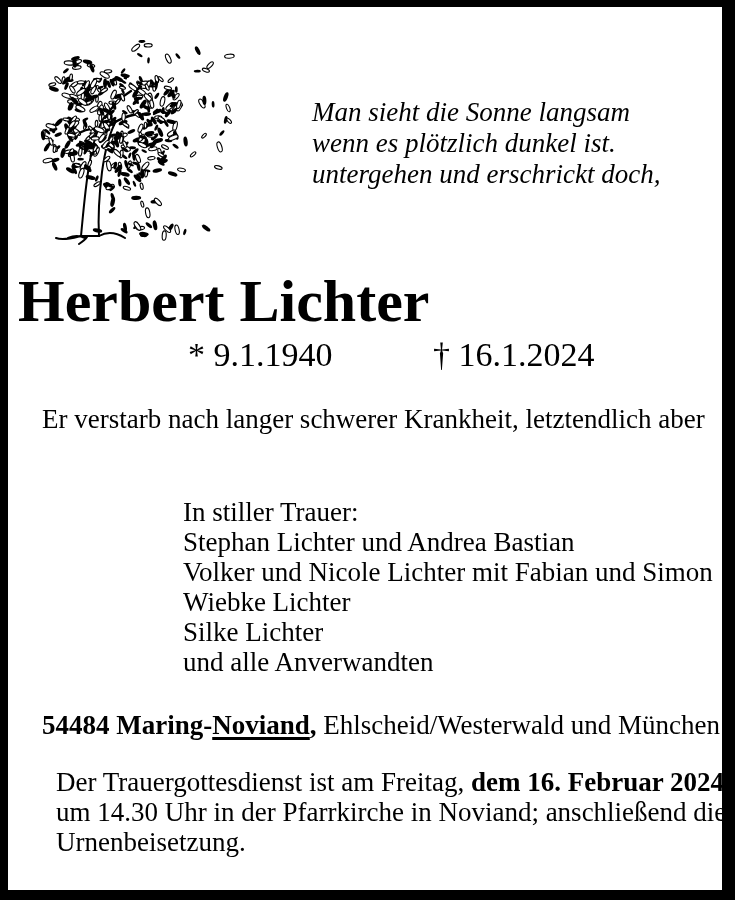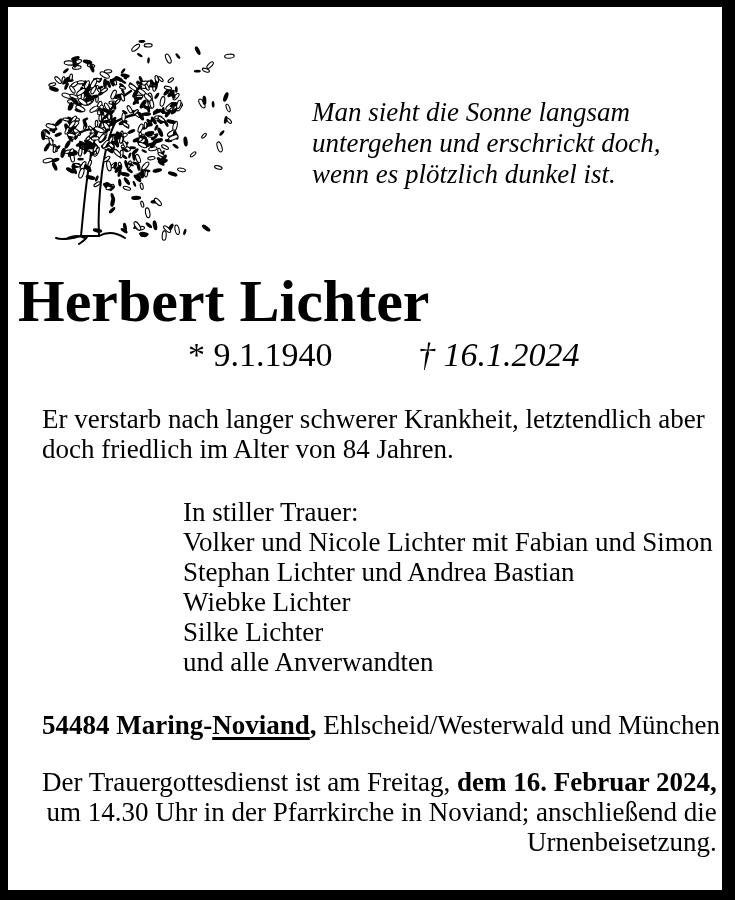--- a/index.html
+++ b/index.html
@@ -19,26 +19,26 @@
     font-style:italic;font-size:27px;line-height:31px;
   }
   .tree{left:27px;top:33px;}
   .name{
     left:0;top:264px;width:714px;text-align:left;
     transform:translateX(10px);
     font-size:60px;font-weight:bold;line-height:60px;
   }
   .date{top:333px;font-size:34px;line-height:30px;}
   .date.birth{left:180px;}
-  .date.death{left:410px;font-style:italic;}
+  .date.death{left:425px;}
   .bodytxt{font-size:27px;line-height:30px;}
   .intro{left:34px;top:397px;}
   .mourning{left:175px;top:490px;}
   .residence{left:34px;top:703px;}
-  .service{left:34px;top:760px;text-align:right;}
+  .service{left:48px;top:760px;}
   .b{font-weight:bold;}
   .u{
     text-decoration:underline;
     text-decoration-thickness:2.5px;
     text-underline-offset:3px;
   }
 </style>
 </head>
 <body>
 
@@ -468,38 +468,37 @@
       <ellipse cx="89.1" cy="190.7" rx="4.0" ry="1.7" transform="rotate(34 89.1 190.7)" fill="#000"></ellipse>
       <ellipse cx="62.5" cy="190.5" rx="4.8" ry="2.0" transform="rotate(13 62.5 190.5)" fill="#000"></ellipse>
       <ellipse cx="135.7" cy="187.5" rx="4.5" ry="1.9" transform="rotate(121 135.7 187.5)" fill="#000"></ellipse>
       <ellipse cx="90.0" cy="187.0" rx="4.3" ry="1.8" transform="rotate(79 90.0 187.0)" fill="#000"></ellipse>
       <ellipse cx="129.2" cy="195.6" rx="4.7" ry="2.0" transform="rotate(94 129.2 195.6)" fill="#fff" stroke="#000" stroke-width="1.1"></ellipse>
       <ellipse cx="132.1" cy="189.1" rx="4.4" ry="1.8" transform="rotate(42 132.1 189.1)" fill="#fff" stroke="#000" stroke-width="1.1"></ellipse>
     </svg>
 
   <div class="abs quote">
     <div>Man sieht die Sonne langsam</div>
+    <div>wenn es plötzlich dunkel ist.</div>
     <div>untergehen und erschrickt doch,</div>
-    <div>wenn es plötzlich dunkel ist.</div>
   </div>
 
   <div class="abs name">Herbert Lichter</div>
 
   <div class="abs date birth">* 9.1.1940</div>
   <div class="abs date death">† 16.1.2024</div>
 
   <div class="abs bodytxt intro">
     <div>Er verstarb nach langer schwerer Krankheit, letztendlich aber</div>
-    <div>doch friedlich im Alter von 84 Jahren.</div>
   </div>
 
   <div class="abs bodytxt mourning">
     <div>In stiller Trauer:</div>
+    <div>Stephan Lichter und Andrea Bastian</div>
     <div>Volker und Nicole Lichter mit Fabian und Simon</div>
-    <div>Stephan Lichter und Andrea Bastian</div>
     <div>Wiebke Lichter</div>
     <div>Silke Lichter</div>
     <div>und alle Anverwandten</div>
   </div>
 
   <div class="abs bodytxt residence">
     <span class="b">54484 Maring-</span><span class="b u">Noviand</span><span class="b">,</span><span> Ehlscheid/Westerwald und München</span>
   </div>
 
   <div class="abs bodytxt service">

